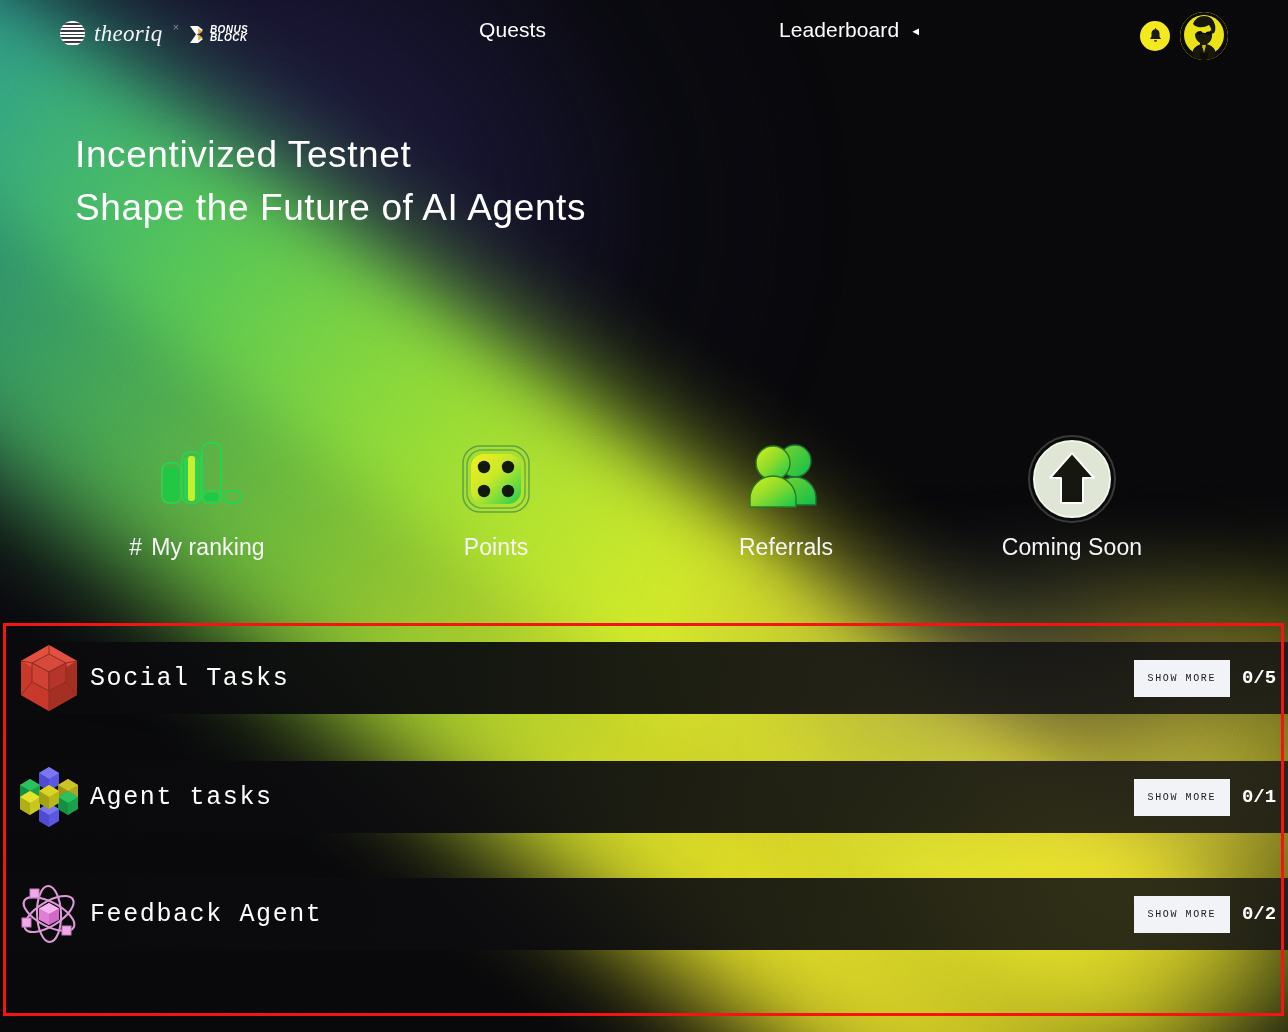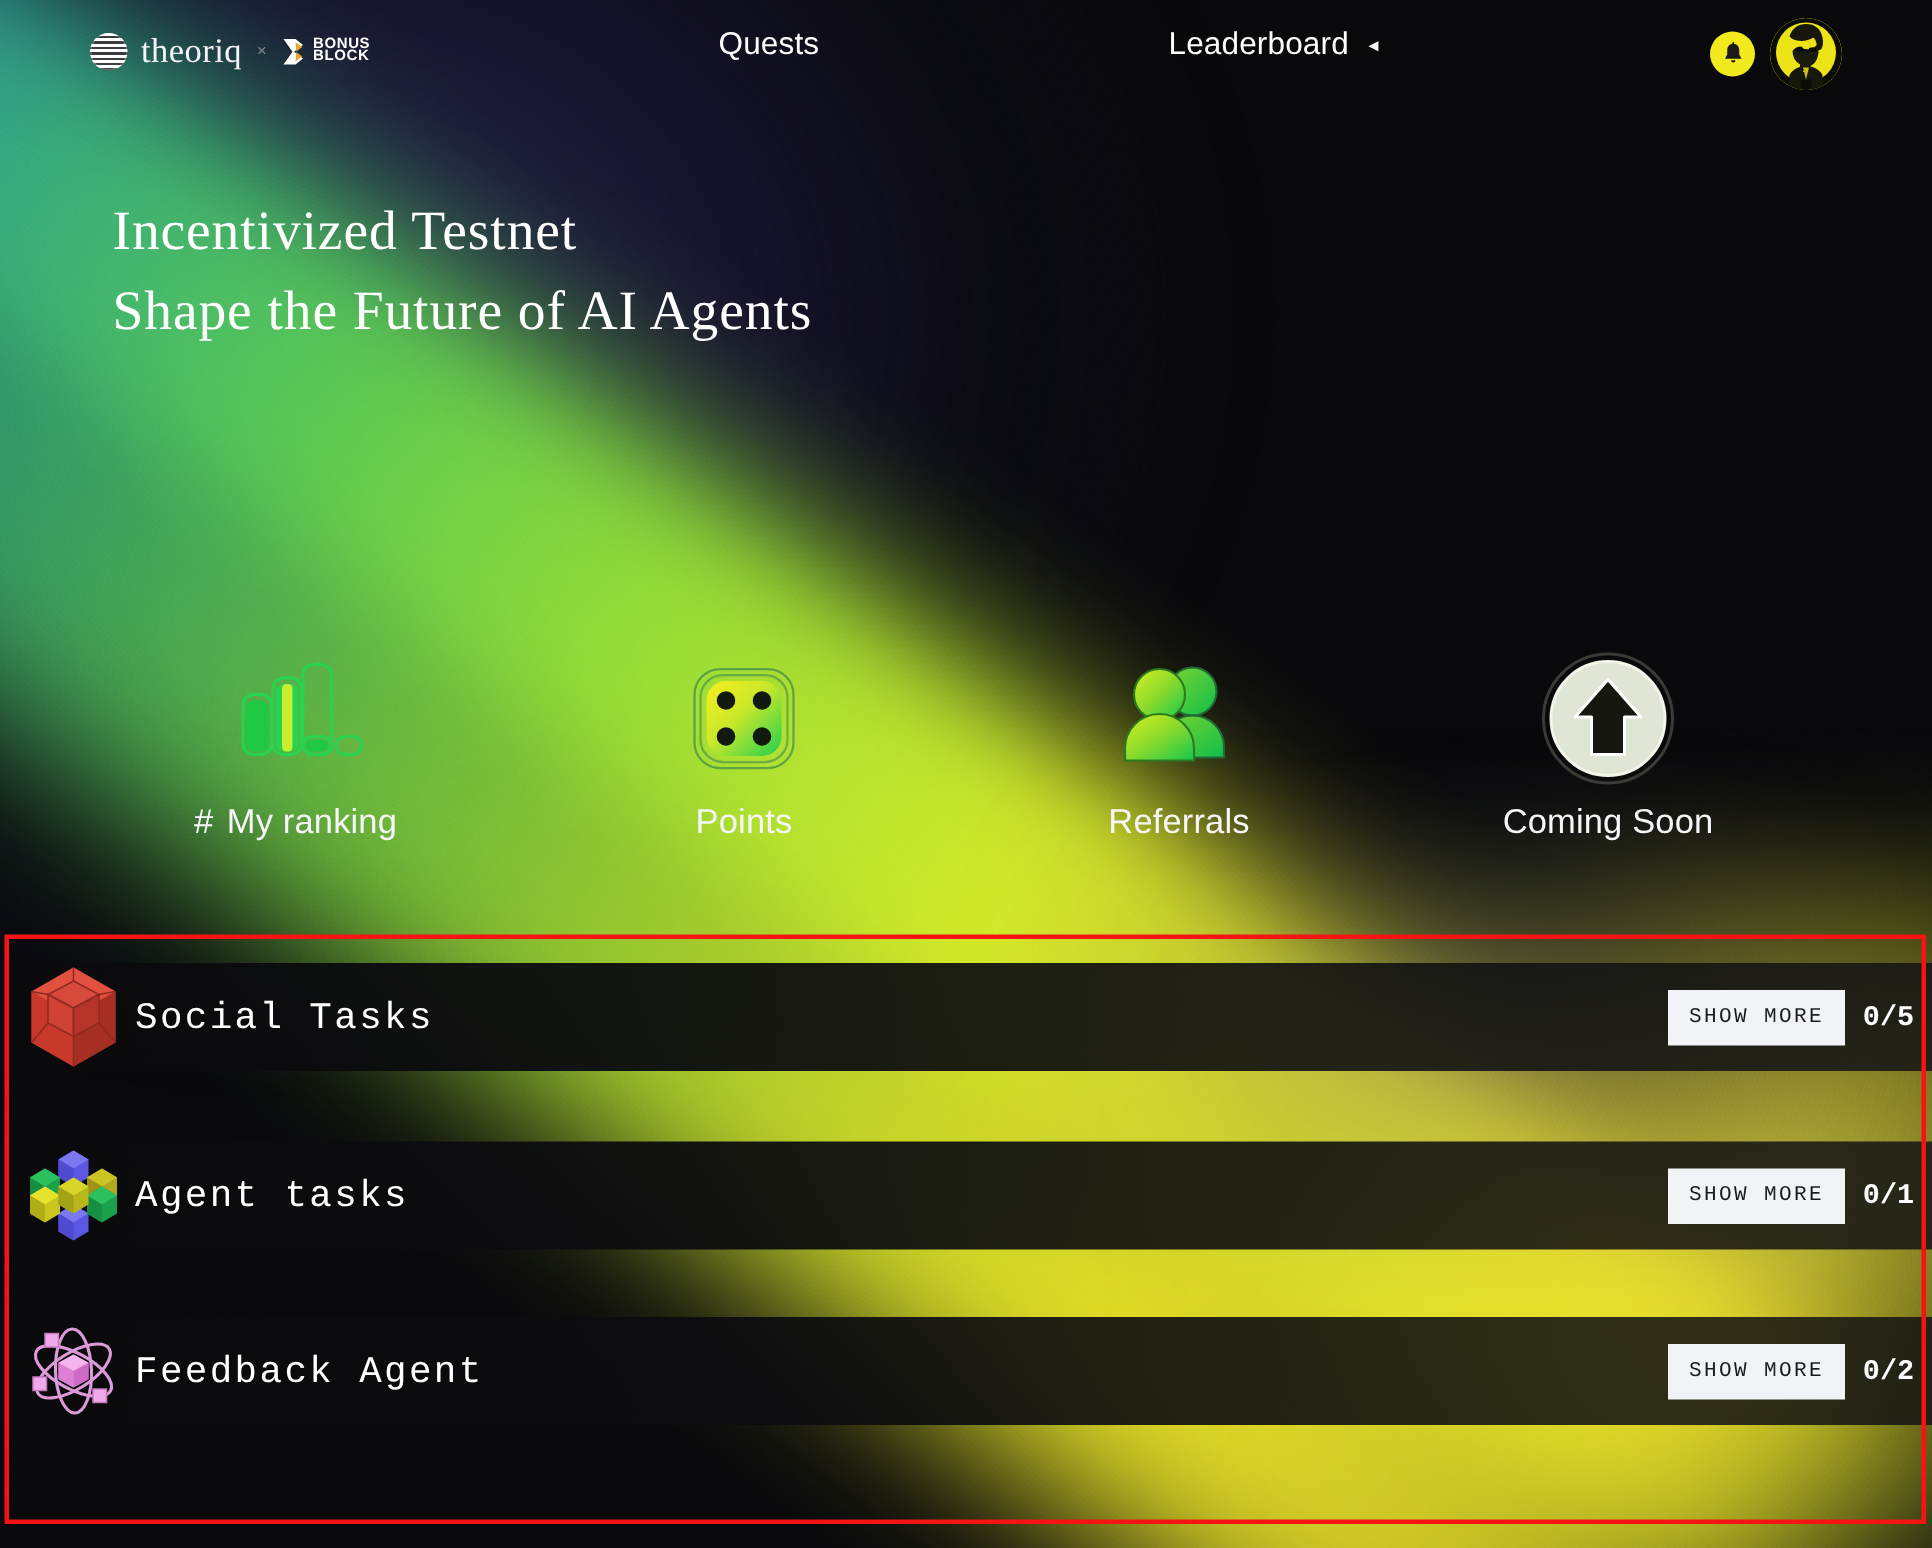--- a/index.html
+++ b/index.html
@@ -137,22 +137,22 @@
     position: absolute;
     left: 0; top: 0;
     width: 1288px; height: 68px;
     z-index: 40;
   }
 
   .logo-group {
     position: absolute;
     left: 60px; top: 21px;
     display: flex;
-    align-items: center;
     gap: 9px;
+    font-style: italic;
   }
   .logo-mark {
     width: 25px; height: 25px;
     border-radius: 50%;
     background: repeating-linear-gradient(
       180deg,
       #ffffff 0px, #ffffff 2px,
       #3a3a42 2px, #3a3a42 3.6px);
     box-shadow: inset 0 0 0 1px rgba(255,255,255,0.25);
     flex: none;
@@ -243,21 +243,21 @@
   }
   .avatar svg { display: block; }
 
   
   .hero {
     position: absolute;
     left: 75px; top: 128px;
     z-index: 30;
   }
   .hero h1 {
-    font-family: Liberation Serif, serif;
+    font-family: Liberation Sans, sans-serif;
     font-size: 37px;
     font-weight: normal;
     line-height: 53px;
     letter-spacing: 0.6px;
     color: #ffffff;
     white-space: pre;
   }
 
   
   .cta-row {
@@ -366,21 +366,21 @@
     color: #ffffff;
     margin-left: 6px;
     white-space: nowrap;
   }
   .task-spacer { flex: 1; }
   .show-more {
     height: 37px;
     background: #f2f3f7;
     color: #1a1b20;
     font-family: "Liberation Mono", "DejaVu Sans Mono", monospace;
-    font-size: 14px;
+    font-size: 10px;
     letter-spacing: 1.6px;
     display: flex;
     align-items: center;
     justify-content: center;
     padding: 0 14px;
     border: none;
     cursor: pointer;
     flex: none;
     margin-left: 28px;
   }

